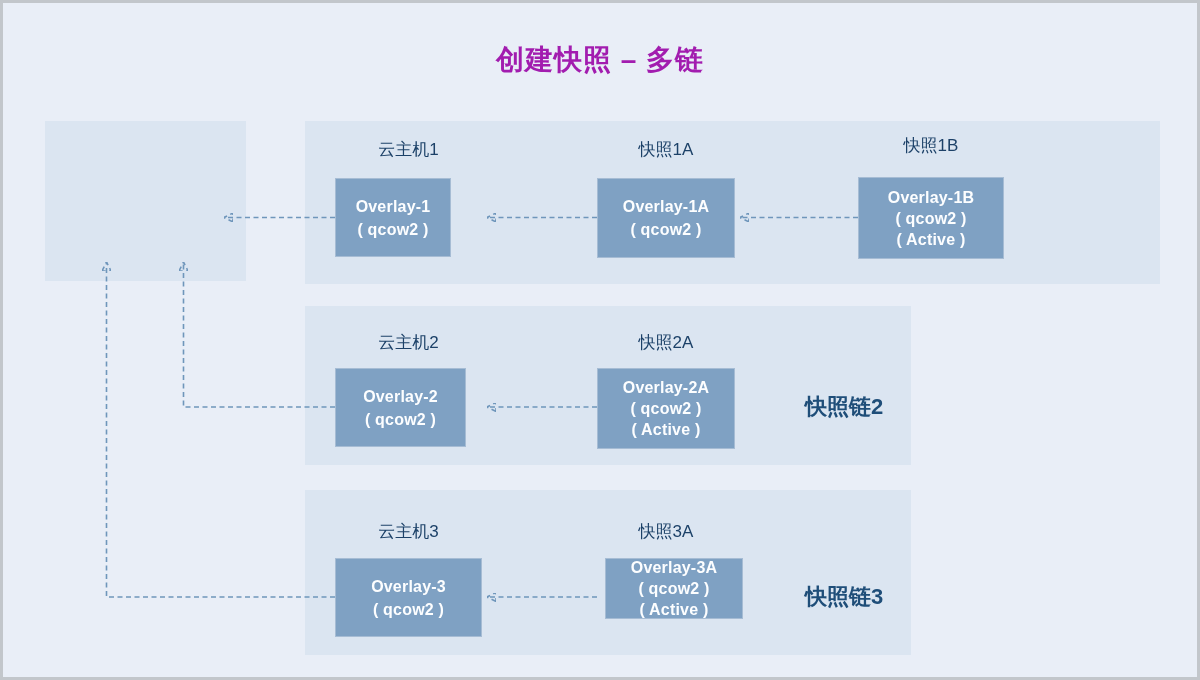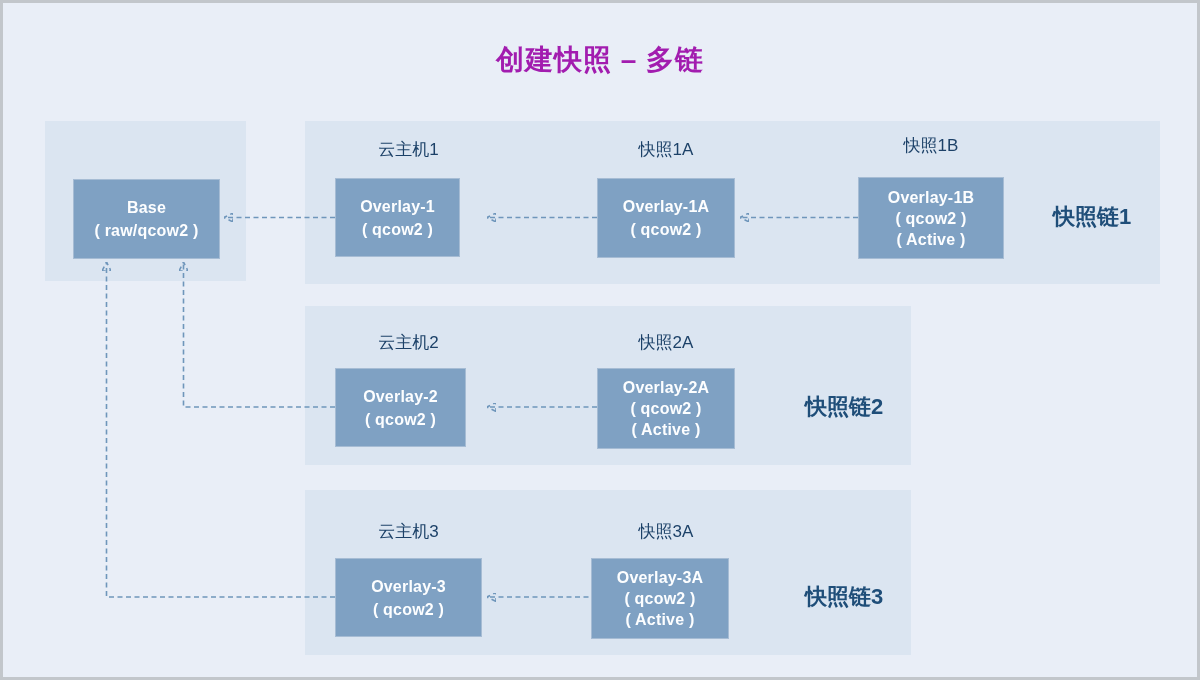--- a/index.html
+++ b/index.html
@@ -59,27 +59,27 @@
     justify-content: center;
     text-align: center;
     font-size: 16px;
     font-weight: 600;
     letter-spacing: 0.2px;
   }
   .node-box .ln { line-height: 23px; }
   .node-box.three .ln { line-height: 21px; }
 
   .box-base { left: 70px;  top: 176px; width: 147px; height: 80px; }
-  .box-o1   { left: 332px; top: 175px; width: 125px; height: 79px; }
+  .box-o1   { left: 332px; top: 175px; width: 116px; height: 79px; }
   .box-o1a  { left: 594px; top: 175px; width: 138px; height: 80px; }
   .box-o1b  { left: 855px; top: 174px; width: 146px; height: 82px; }
   .box-o2   { left: 332px; top: 365px; width: 131px; height: 79px; justify-content: center; }
   .box-o2a  { left: 594px; top: 365px; width: 138px; height: 81px; }
   .box-o3   { left: 332px; top: 555px; width: 147px; height: 79px; }
-  .box-o3a  { left: 588px; top: 555px; width: 138px; height: 81px; }
+  .box-o3a  { left: 602px; top: 555px; width: 138px; height: 61px; }
 
   .lbl-base { left: 70px;  top: 136px; width: 147px; }
   .lbl-n1-1 { left: 332px; top: 135px; width: 147px; }
   .lbl-n1-2 { left: 594px; top: 135px; width: 138px; }
   .lbl-n1-3 { left: 855px; top: 131px; width: 146px; }
   .lbl-n2-1 { left: 332px; top: 328px; width: 147px; }
   .lbl-n2-2 { left: 594px; top: 328px; width: 138px; }
   .lbl-n3-1 { left: 332px; top: 517px; width: 147px; }
   .lbl-n3-2 { left: 594px; top: 517px; width: 138px; }
 
@@ -131,43 +131,38 @@
     </defs>
     <path d="M332,214.5 L221,214.5"></path>
     <path d="M594,214.5 L484,214.5"></path>
     <path d="M855,214.5 L737,214.5"></path>
     <path d="M594,404 L484,404"></path>
     <path d="M594,594 L484,594"></path>
     <path d="M332,404 L180.5,404 L180.5,259"></path>
     <path d="M332,594 L103.5,594 L103.5,259"></path>
   </svg>
 
-  <div class="node-box box-base">
-    <div class="ln">Base</div>
-    <div class="ln">( raw/qcow2 )</div>
-  </div>
 
   <div class="node-label lbl-n1-1">云主机1</div>
   <div class="node-label lbl-n1-2">快照1A</div>
   <div class="node-label lbl-n1-3">快照1B</div>
 
   <div class="node-box box-o1">
     <div class="ln">Overlay-1</div>
     <div class="ln">( qcow2 )</div>
   </div>
   <div class="node-box box-o1a">
     <div class="ln">Overlay-1A</div>
     <div class="ln">( qcow2 )</div>
   </div>
   <div class="node-box box-o1b three">
     <div class="ln">Overlay-1B</div>
     <div class="ln">( qcow2 )</div>
     <div class="ln">( Active )</div>
   </div>
-  <div class="chain-label chain-label-1">快照链1</div>
 
   <div class="node-label lbl-n2-1">云主机2</div>
   <div class="node-label lbl-n2-2">快照2A</div>
 
   <div class="node-box box-o2">
     <div class="ln">Overlay-2</div>
     <div class="ln">( qcow2 )</div>
   </div>
   <div class="node-box box-o2a three">
     <div class="ln">Overlay-2A</div>

